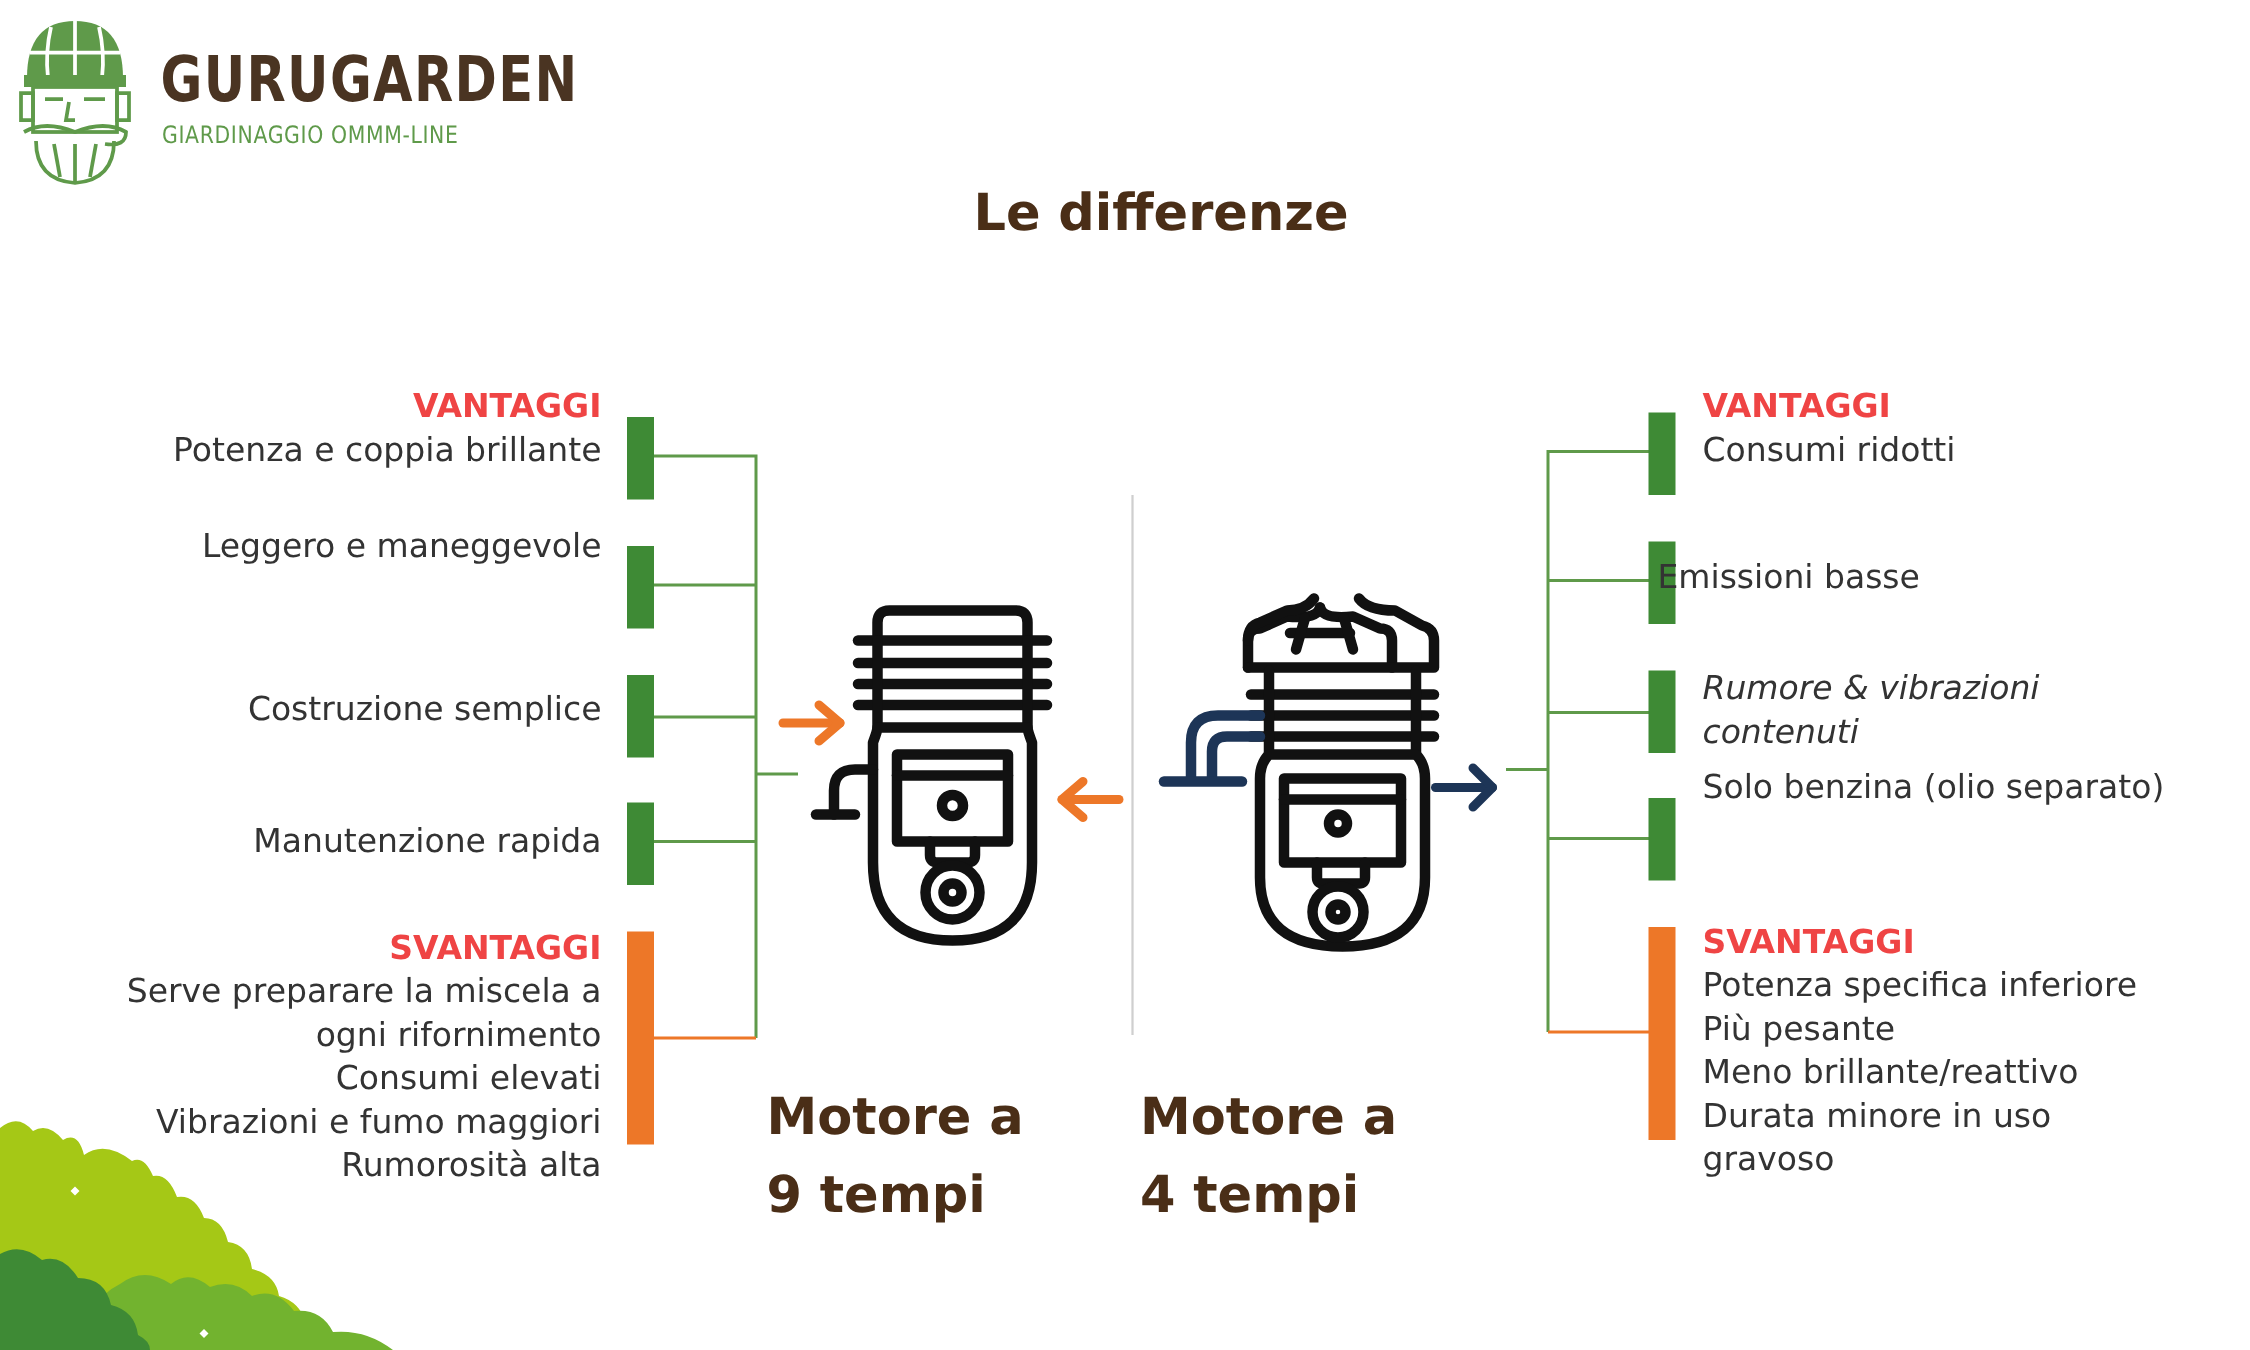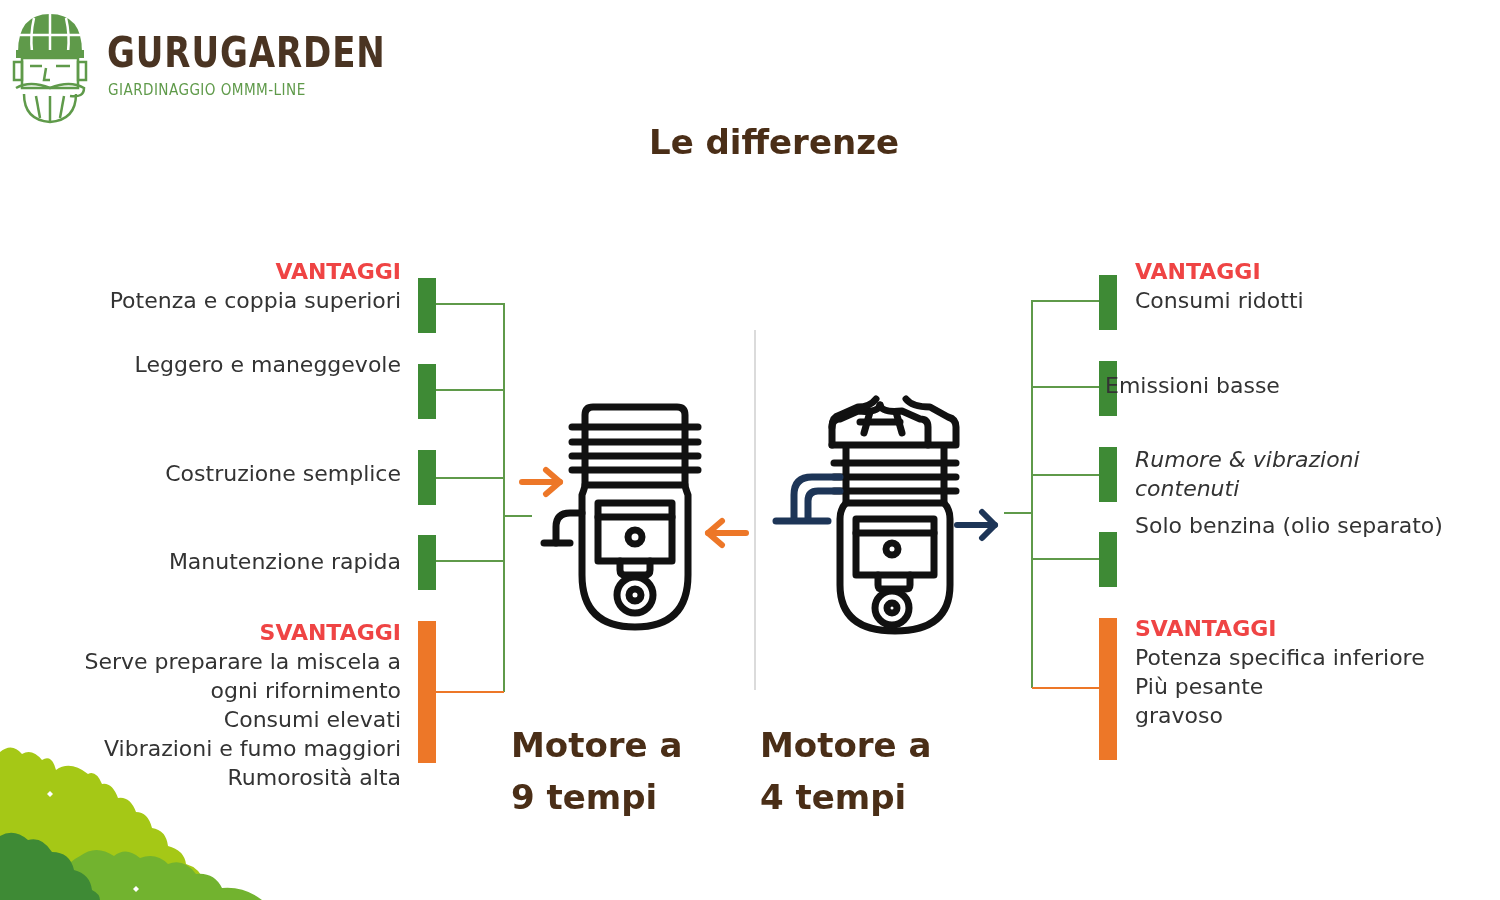--- a/index.html
+++ b/index.html
@@ -44,21 +44,21 @@
     </g>
   </svg>
   <div class="abs logo-title">GURUGARDEN</div>
   <div class="abs logo-sub">GIARDINAGGIO OMMM-LINE</div>
 </div>
 
 <div class="abs title">Le differenze</div>
 
 <div class="abs txt-r" style="right:1099px;top:257px;width:400px;">
   <div class="hdr">VANTAGGI</div>
-  <div>Potenza e coppia superiori</div>
+  <div>Potenza e coppia brillante</div>
 </div>
 <div class="abs txt-r" style="right:1099px;top:350px;width:400px;">Leggero e maneggevole</div>
 <div class="abs txt-r" style="right:1099px;top:459px;width:400px;">Costruzione semplice</div>
 <div class="abs txt-r" style="right:1099px;top:547px;width:400px;">Manutenzione rapida</div>
 <div class="abs txt-r" style="right:1099px;top:618px;width:420px;">
   <div class="hdr">SVANTAGGI</div>
   <div>Serve preparare la miscela a</div>
   <div>ogni rifornimento</div>
   <div>Consumi elevati</div>
   <div>Vibrazioni e fumo maggiori</div>
@@ -104,20 +104,22 @@
 <div class="abs txt-l" style="left:1105px;top:371px;width:360px;">Emissioni basse</div>
 <div class="abs txt-l" style="left:1135px;top:445px;width:360px;font-style:italic;">
   <div>Rumore &amp; vibrazioni</div>
   <div>contenuti</div>
 </div>
 <div class="abs txt-l" style="left:1135px;top:511px;width:365px;white-space:nowrap;">Solo benzina (olio separato)</div>
 <div class="abs txt-l" style="left:1135px;top:614px;width:360px;">
   <div class="hdr">SVANTAGGI</div>
   <div>Potenza specifica inferiore</div>
   <div>Più pesante</div>
+  <div>Meno brillante/reattivo</div>
+  <div>Durata minore in uso</div>
   <div>gravoso</div>
 </div>
 
 <svg class="abs" style="left:510px;top:395px" width="250" height="245" viewBox="0 0 250 245">
   <g stroke="#111" stroke-width="7" fill="none" stroke-linecap="round" stroke-linejoin="round">
     <path d="M75 30 V20 Q75 12 83 12 H167 Q175 12 175 20 V30"></path>
     <line x1="62" y1="32" x2="188" y2="32"></line>
     <line x1="62" y1="47" x2="188" y2="47"></line>
     <line x1="62" y1="61" x2="188" y2="61"></line>
     <line x1="62" y1="75" x2="188" y2="75"></line>

